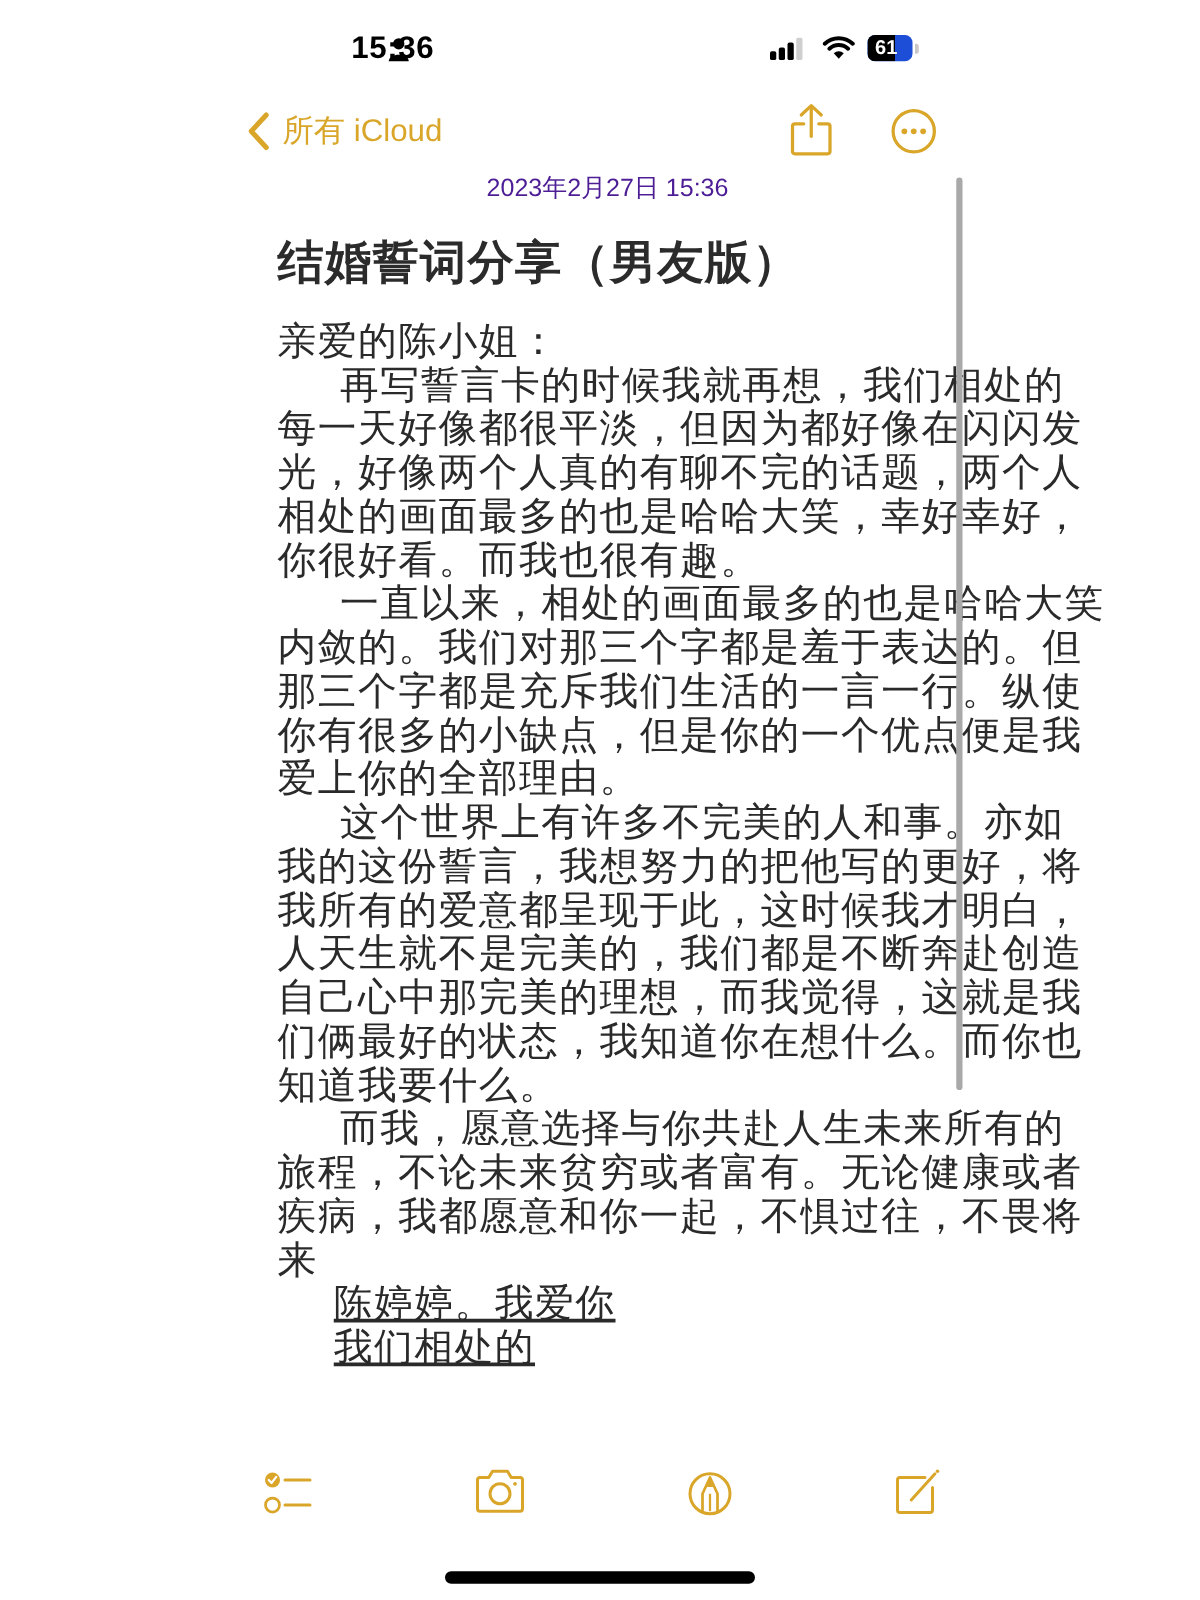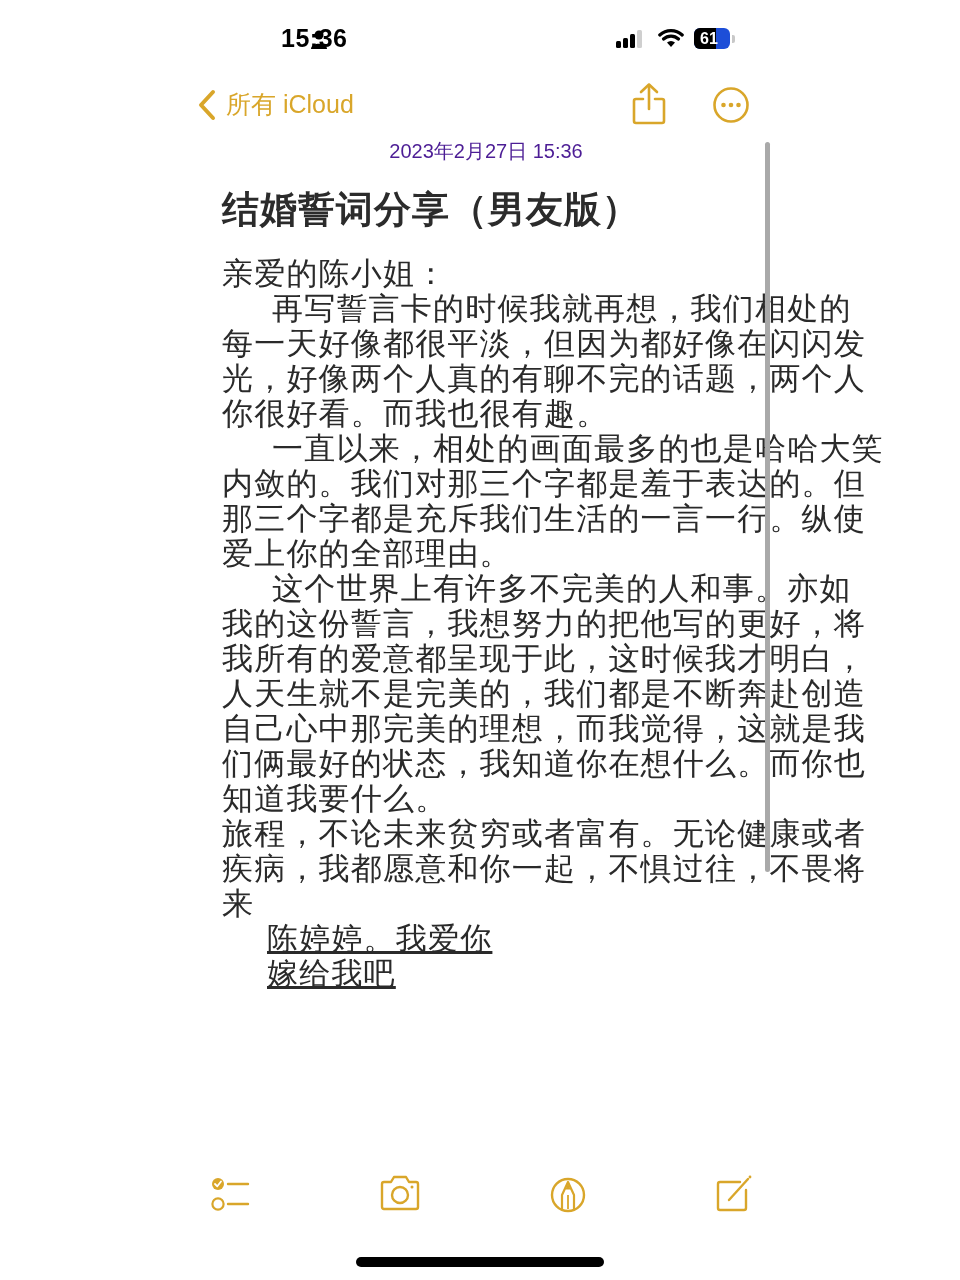--- a/index.html
+++ b/index.html
@@ -90,37 +90,40 @@
 </div>
 
 <div class="content">
   <div class="date">2023年2月27日 15:36</div>
   <div class="title">结婚誓词分享（男友版）</div>
   <div class="body">
     <div class="line">亲爱的陈小姐：</div>
     <div class="line indent">再写誓言卡的时候我就再想，我们相处的</div>
     <div class="line">每一天好像都很平淡，但因为都好像在闪闪发</div>
     <div class="line">光，好像两个人真的有聊不完的话题，两个人</div>
+    <div class="line">相处的画面最多的也是哈哈大笑，幸好幸好，</div>
     <div class="line">你很好看。而我也很有趣。</div>
     <div class="line indent">一直以来，相处的画面最多的也是哈哈大笑</div>
     <div class="line">内敛的。我们对那三个字都是羞于表达的。但</div>
     <div class="line">那三个字都是充斥我们生活的一言一行。纵使</div>
+    <div class="line">你有很多的小缺点，但是你的一个优点便是我</div>
     <div class="line">爱上你的全部理由。</div>
     <div class="line indent">这个世界上有许多不完美的人和事。亦如</div>
     <div class="line">我的这份誓言，我想努力的把他写的更好，将</div>
     <div class="line">我所有的爱意都呈现于此，这时候我才明白，</div>
     <div class="line">人天生就不是完美的，我们都是不断奔赴创造</div>
     <div class="line">自己心中那完美的理想，而我觉得，这就是我</div>
     <div class="line">们俩最好的状态，我知道你在想什么。而你也</div>
     <div class="line">知道我要什么。</div>
+    <div class="line indent">而我，愿意选择与你共赴人生未来所有的</div>
     <div class="line">旅程，不论未来贫穷或者富有。无论健康或者</div>
     <div class="line">疾病，我都愿意和你一起，不惧过往，不畏将</div>
     <div class="line">来</div>
     <div class="line indent2">陈婷婷。我爱你</div>
-    <div class="line indent2">嫁给我吧</div>
+    <div class="line indent2">我们相处的</div>
   </div>
 </div>
 
 <div class="scrollbar"></div>
 
 <div class="toolbar">
   <svg class="tb-btn" style="left:208px" viewBox="0 0 44 48">
     <circle cx="10" cy="14" r="6" fill="#d9a62a"></circle>
     <path d="M7 14 L9.3 16.3 L13 11.5" stroke="#fff" stroke-width="1.8" fill="none" stroke-linecap="round" stroke-linejoin="round"></path>
     <line x1="20" y1="14" x2="40" y2="14" stroke="#d9a62a" stroke-width="2.4" stroke-linecap="round"></line>

